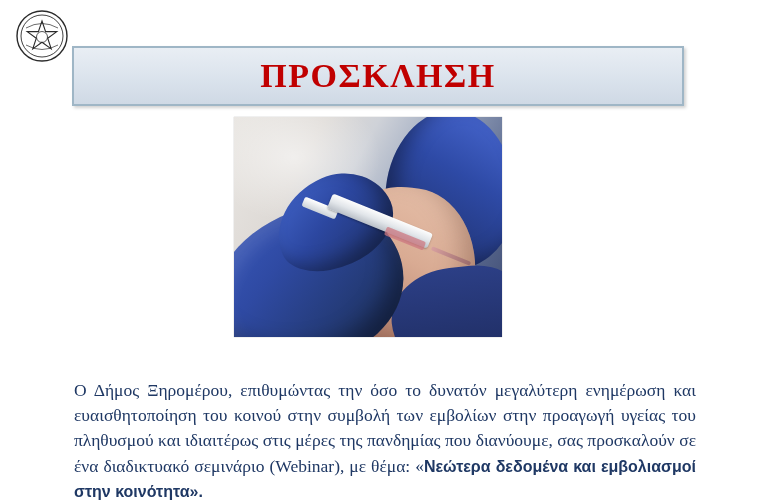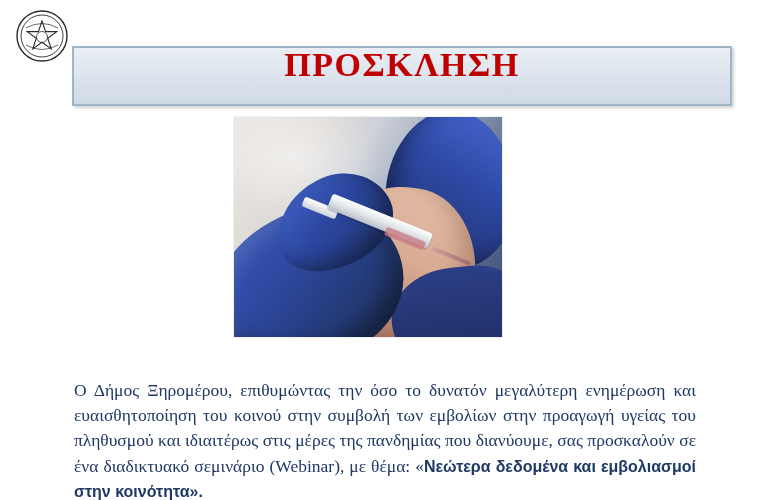--- a/index.html
+++ b/index.html
@@ -23,27 +23,28 @@
     width: 56px;
     height: 56px;
   }
   .seal svg { display: block; }
 
   
   .title-banner {
     position: absolute;
     left: 72px;
     top: 46px;
-    width: 660px;
+    width: 612px;
     height: 60px;
     box-sizing: border-box;
     background: linear-gradient(to bottom, #e9eef4 0%, #dde5ee 45%, #cfd9e5 100%);
     border: 2px solid #9fb6c6;
     box-shadow: 2px 2px 3px rgba(0,0,0,0.18);
     display: flex;
+    align-items: center;
     justify-content: center;
   }
   .title-banner-inner {
     width: 100%;
     text-align: center;
   }
   .title-text {
     font-family: "Liberation Serif", serif;
     font-weight: bold;
     font-size: 34px;

